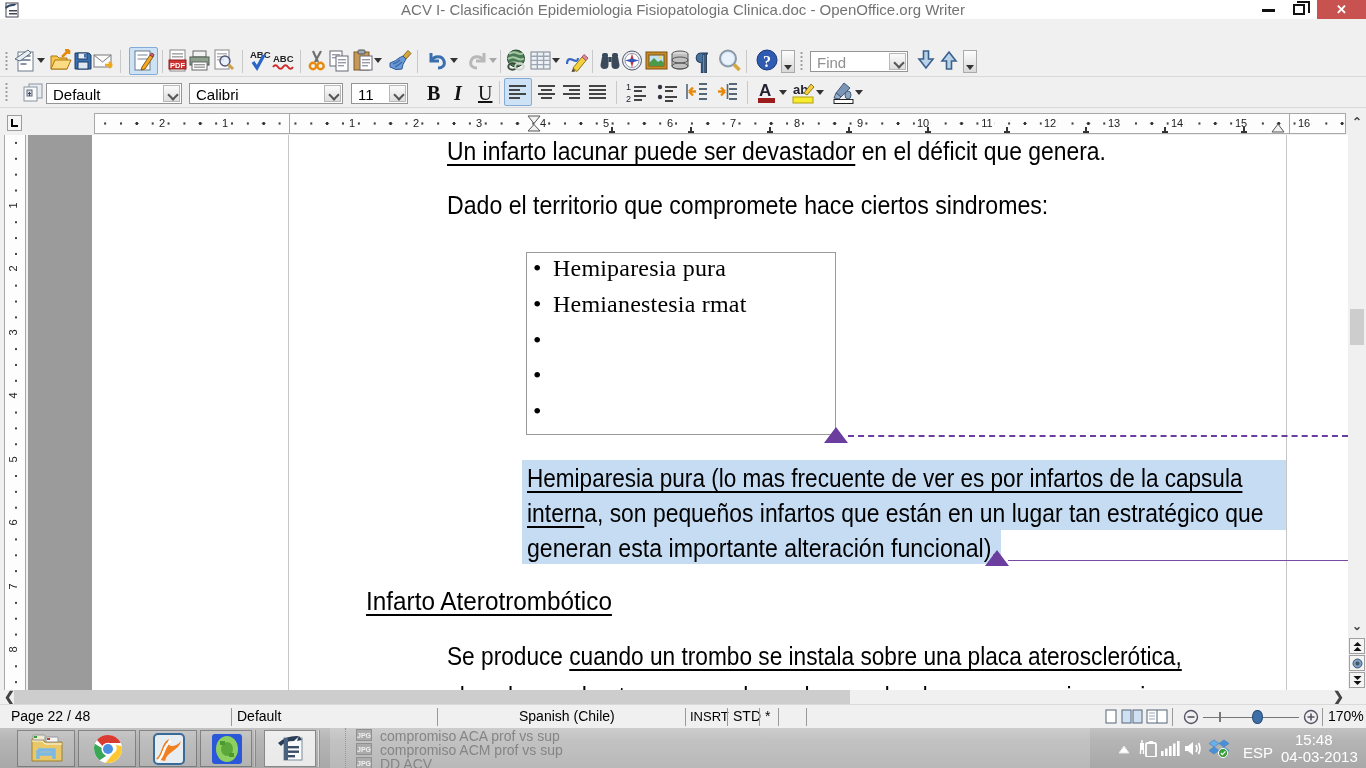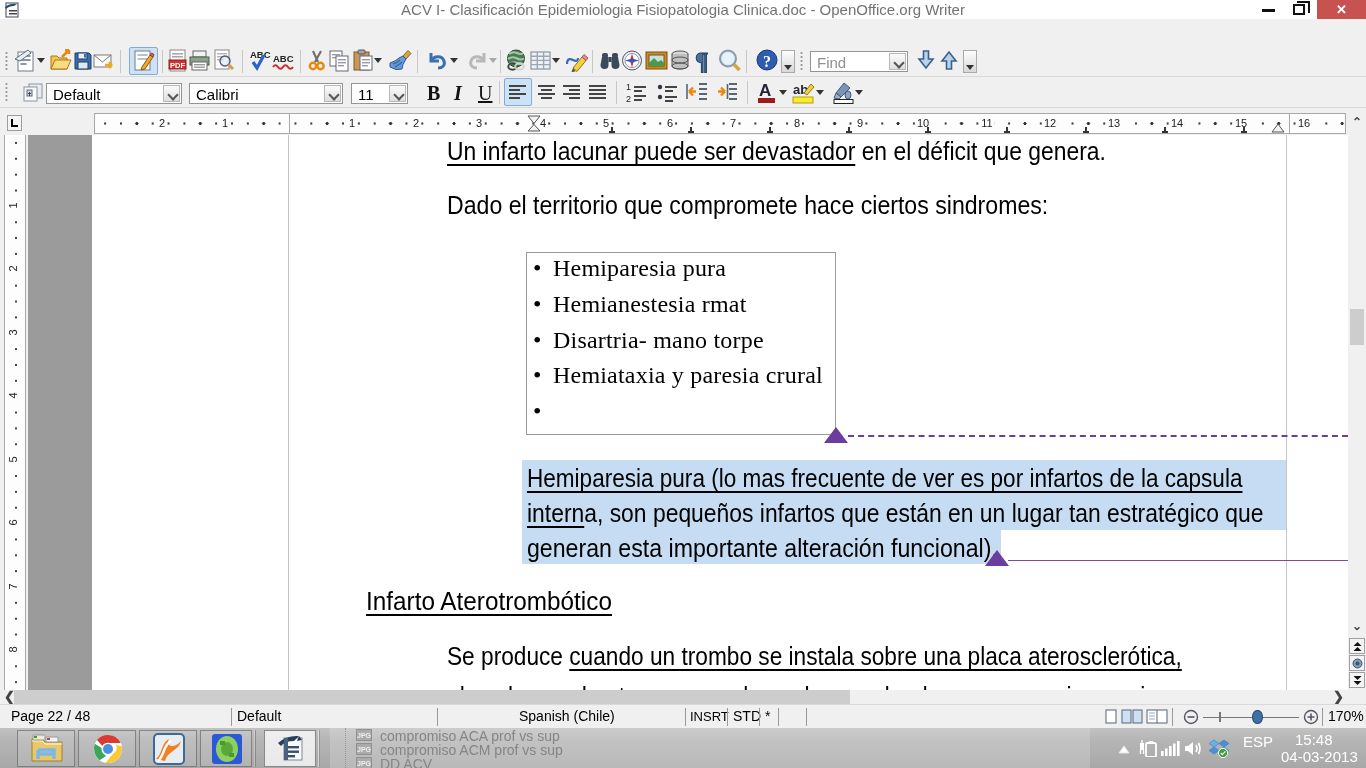--- a/index.html
+++ b/index.html
@@ -455,23 +455,21 @@
 
     <div class="doctext" style="left:419px;top:1px;transform:scaleX(0.880)"><u>Un infarto lacunar puede ser devastador</u> en el déficit que genera.</div>
     <div class="doctext" style="left:419px;top:54.5px;transform:scaleX(0.889)">Dado el territorio que compromete hace ciertos sindromes:</div>
 
     <div class="abs" style="left:498px;top:117px;width:310px;height:183px;border:1px solid #9a9a9a"></div>
     <div class="doctext serif" style="left:505px;top:119.8px">•</div>
     <div class="doctext serif" style="left:525px;top:119.8px">Hemiparesia pura</div>
     <div class="doctext serif" style="left:505px;top:155.8px">•</div>
     <div class="doctext serif" style="left:525px;top:155.8px">Hemianestesia rmat</div>
     <div class="doctext serif" style="left:505px;top:191.8px">•</div>
-    <div class="doctext serif" style="left:525px;top:191.8px">Disartria- mano torpe</div>
     <div class="doctext serif" style="left:505px;top:227.3px">•</div>
-    <div class="doctext serif" style="left:525px;top:227.3px">Hemiataxia y paresia crural</div>
     <div class="doctext serif" style="left:505px;top:262.8px">•</div>
 
     <div class="abs" style="left:796px;top:292px;width:0;height:0;border-left:12px solid transparent;border-right:12px solid transparent;border-bottom:16px solid #6a3d9e"></div>
     <div class="abs" style="left:820px;top:300px;width:500px;height:0;border-top:2px dashed #6a3d9e"></div>
 
     <div class="doctext" style="left:499px;top:327.5px;transform:scaleX(0.867)"><u>Hemiparesia pura (lo mas frecuente de ver es por infartos de la capsula</u></div>
     <div class="doctext" style="left:499px;top:363px;transform:scaleX(0.880)"><u>intern</u>a, son pequeños infartos que están en un lugar tan estratégico que</div>
     <div class="doctext" style="left:499px;top:397.5px;transform:scaleX(0.890)">generan esta importante alteración funcional).</div>
 
     <div class="abs" style="left:957px;top:415px;width:0;height:0;border-left:12px solid transparent;border-right:12px solid transparent;border-bottom:16px solid #6a3d9e"></div>
@@ -641,18 +639,18 @@
       </svg>
 
     <svg class="tri abs" style="left:1209px;top:11px" width="20" height="19">
         <path d="M5 1 L10 4.5 L5 8 L0 4.5 Z" fill="#6ab0e8" stroke="#3a80c0" stroke-width="0.6"></path>
         <path d="M15 1 L20 4.5 L15 8 L10 4.5 Z" fill="#4a90d8" stroke="#3a80c0" stroke-width="0.6"></path>
         <path d="M5 8 L10 11.5 L5 15 L0 11.5 Z" fill="#4a90d8" stroke="#3a80c0" stroke-width="0.6"></path>
         <path d="M15 8 L20 11.5 L15 15 L10 11.5 Z" fill="#6ab0e8" stroke="#3a80c0" stroke-width="0.6"></path>
         <circle cx="14" cy="14" r="4.6" fill="#3aa03a" stroke="#fff" stroke-width="1"></circle>
         <path d="M11.8 14 L13.4 15.6 L16.4 12.4" stroke="#fff" stroke-width="1.3" fill="none"></path>
       </svg>
-    <div class="traytxt abs" style="left:1243px;top:5px">ESP</div>
+    <div class="traytxt abs" style="left:1243px;top:16px">ESP</div>
     <div class="traytxt abs" style="left:1295px;top:3px">15:48</div>
     <div class="traytxt abs" style="left:1281px;top:20px">04-03-2013</div>
   </div>
 
 </div>
 
 </body></html>

